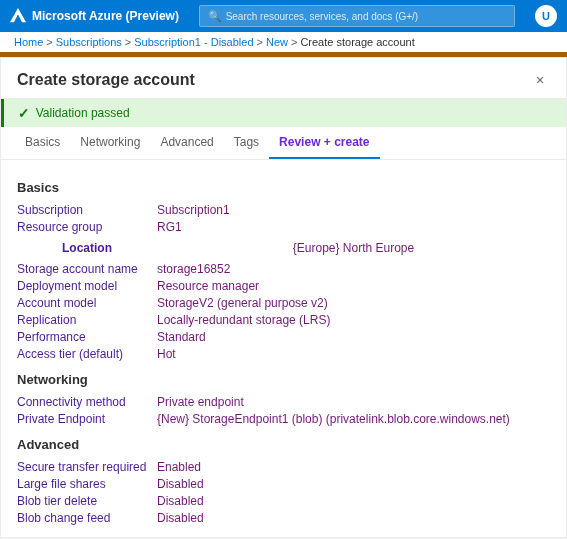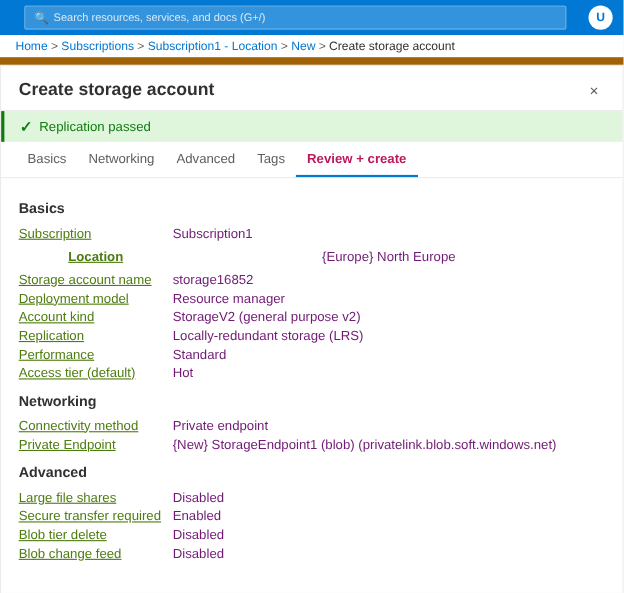--- a/index.html
+++ b/index.html
@@ -62,21 +62,21 @@
       font-size: 11px;
       font-weight: bold;
     }
 
     
     .breadcrumb-bar {
       background: white;
       padding: 4px 14px;
       font-size: 11px;
       color: #0078d4;
-      border-bottom: 7px solid #a16207;
+      border-bottom: 5px solid #a16207;
       display: flex;
       align-items: center;
       gap: 3px;
     }
     .breadcrumb-bar span { color: #605e5c; }
     .breadcrumb-bar a { color: #0078d4; text-decoration: none; cursor: pointer; }
     .breadcrumb-sep { color: #605e5c; }
 
     
     .panel {
@@ -139,21 +139,21 @@
     }
     .tab {
       padding: 8px 10px;
       font-size: 12px;
       color: #605e5c;
       cursor: pointer;
       border-bottom: 2px solid transparent;
       white-space: nowrap;
     }
     .tab.active {
-      color: #be185d;
+      color: #6d28d9;
       border-bottom: 2px solid #0078d4;
       font-weight: 600;
     }
 
     
     .content {
       padding: 10px 16px 16px 16px;
     }
 
     .section-title {
@@ -169,87 +169,96 @@
       margin-bottom: 4px;
     }
     .info-table tr td {
       padding: 1.5px 0;
       font-size: 12px;
       color: #323130;
       vertical-align: top;
     }
     .info-table tr td:first-child {
       width: 140px;
-      color: #4d7c0f;
+      color: #4c1d95;
       min-width: 140px;
-      text-decoration: underline;
     }
     .info-table tr td:last-child {
       color: #701a75;
     }
 
     .bold-label {
       font-weight: 700;
     }
   </style>
 </head>
 <body>
 
 <div class="topbar">
+  <div class="topbar-logo">
+    <svg class="topbar-logo-icon" viewBox="0 0 18 18" fill="none" xmlns="http://www.w3.org/2000/svg">
+      <path d="M9 0L0 16h4.5L9 7l4.5 9H18L9 0z" fill="white"></path>
+    </svg>
+    <span class="topbar-title">Microsoft Azure (Preview)</span>
+  </div>
   <div class="topbar-search">
     <span>🔍</span>
     <span style="font-size:10px;">Search resources, services, and docs (G+/)</span>
   </div>
   <div class="topbar-avatar">
     <span>U</span>
   </div>
 </div>
 
 <div class="breadcrumb-bar">
   <a>Home</a>
   <span class="breadcrumb-sep">&gt;</span>
   <a>Subscriptions</a>
   <span class="breadcrumb-sep">&gt;</span>
-  <a>Subscription1 - Location</a>
+  <a>Subscription1 - Disabled</a>
   <span class="breadcrumb-sep">&gt;</span>
   <a>New</a>
   <span class="breadcrumb-sep">&gt;</span>
   <span style="color:#323130;">Create storage account</span>
 </div>
 
 <div class="panel">
 
   <div class="panel-header">
     <span class="panel-title">Create storage account</span>
     <div class="close-btn">×</div>
   </div>
 
   <div class="validation-banner">
     <span class="check-icon">✓</span>
-    <span>Replication passed</span>
+    <span>Validation passed</span>
   </div>
 
   <div class="tabs">
     <div class="tab">Basics</div>
     <div class="tab">Networking</div>
     <div class="tab">Advanced</div>
     <div class="tab">Tags</div>
     <div class="tab active">Review + create</div>
   </div>
 
   <div class="content">
 
     <div class="section-title bold-label">Basics</div>
 
     <table class="info-table">
       <tbody>
           <tr>
         <td>Subscription</td>
         <td>Subscription1</td>
       </tr>
+      <tr>
+        <td>Resource group</td>
+        <td>RG1</td>
+      </tr>
     </tbody>
       </table>
 
     <table class="info-table" style="margin-top:4px;text-align:center;">
       <tbody>
           <tr>
         <td class="bold-label">Location</td>
         <td>{Europe} North Europe</td>
       </tr>
     </tbody>
@@ -259,21 +268,21 @@
       <tbody>
           <tr>
         <td>Storage account name</td>
         <td>storage16852</td>
       </tr>
       <tr>
         <td>Deployment model</td>
         <td>Resource manager</td>
       </tr>
       <tr>
-        <td>Account kind</td>
+        <td>Account model</td>
         <td>StorageV2 (general purpose v2)</td>
       </tr>
       <tr>
         <td>Replication</td>
         <td>Locally-redundant storage (LRS)</td>
       </tr>
       <tr>
         <td>Performance</td>
         <td>Standard</td>
       </tr>
@@ -287,38 +296,38 @@
     <div class="section-title bold-label" style="margin-top:10px;">Networking</div>
 
     <table class="info-table">
       <tbody>
           <tr>
         <td>Connectivity method</td>
         <td>Private endpoint</td>
       </tr>
       <tr>
         <td>Private Endpoint</td>
-        <td>{New} StorageEndpoint1 (blob) (privatelink.blob.soft.windows.net)</td>
+        <td>{New} StorageEndpoint1 (blob) (privatelink.blob.core.windows.net)</td>
       </tr>
     </tbody>
       </table>
 
     <div class="section-title bold-label" style="margin-top:10px;">Advanced</div>
 
     <table class="info-table">
       <tbody>
           <tr>
+        <td>Secure transfer required</td>
+        <td>Enabled</td>
+      </tr>
+      <tr>
         <td>Large file shares</td>
         <td>Disabled</td>
       </tr>
       <tr>
-        <td>Secure transfer required</td>
-        <td>Enabled</td>
-      </tr>
-      <tr>
         <td>Blob tier delete</td>
         <td>Disabled</td>
       </tr>
       <tr>
         <td>Blob change feed</td>
         <td>Disabled</td>
       </tr>
 
     </tbody>
       </table>

